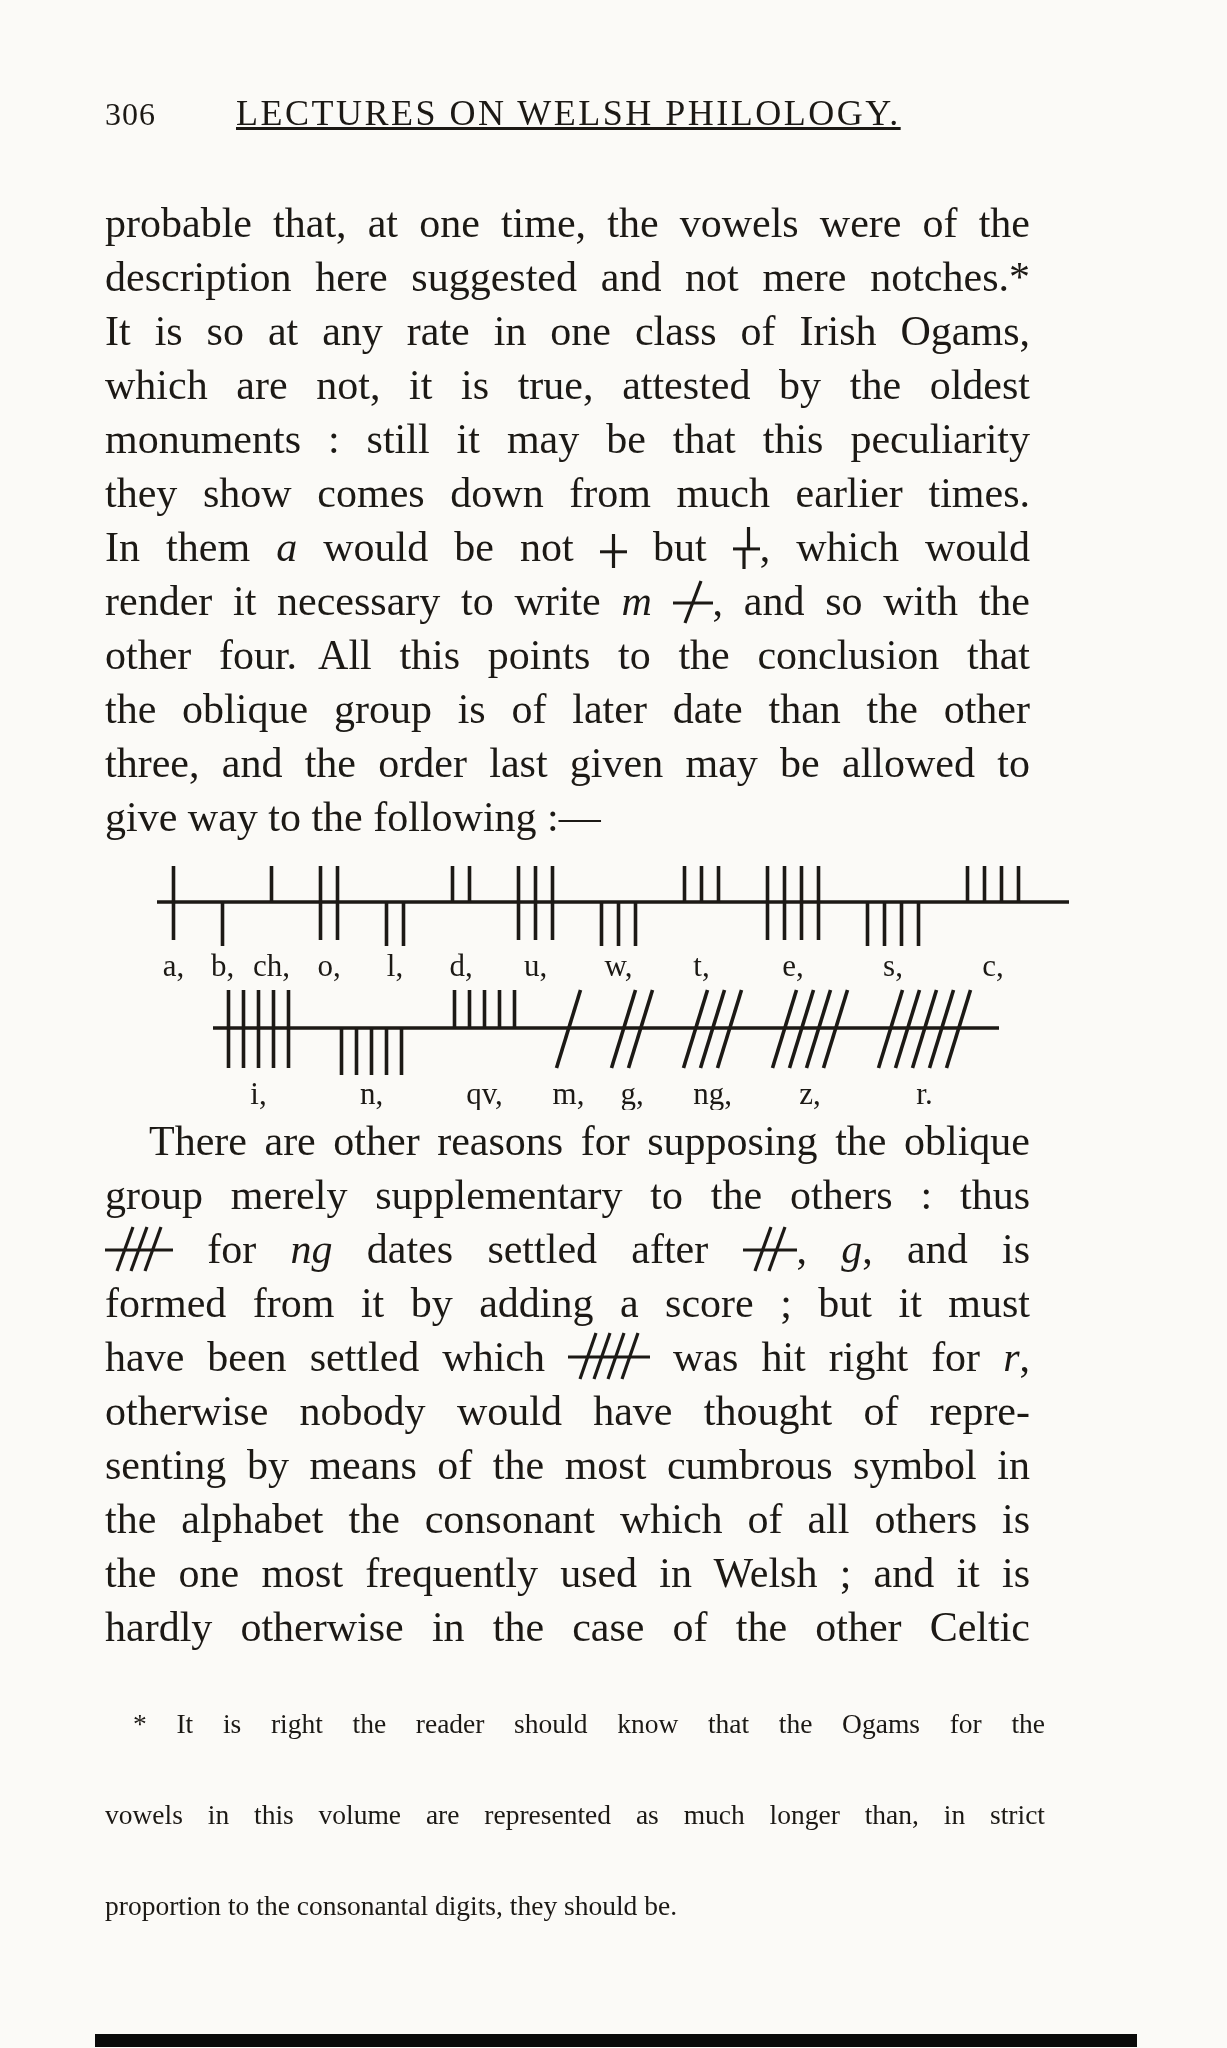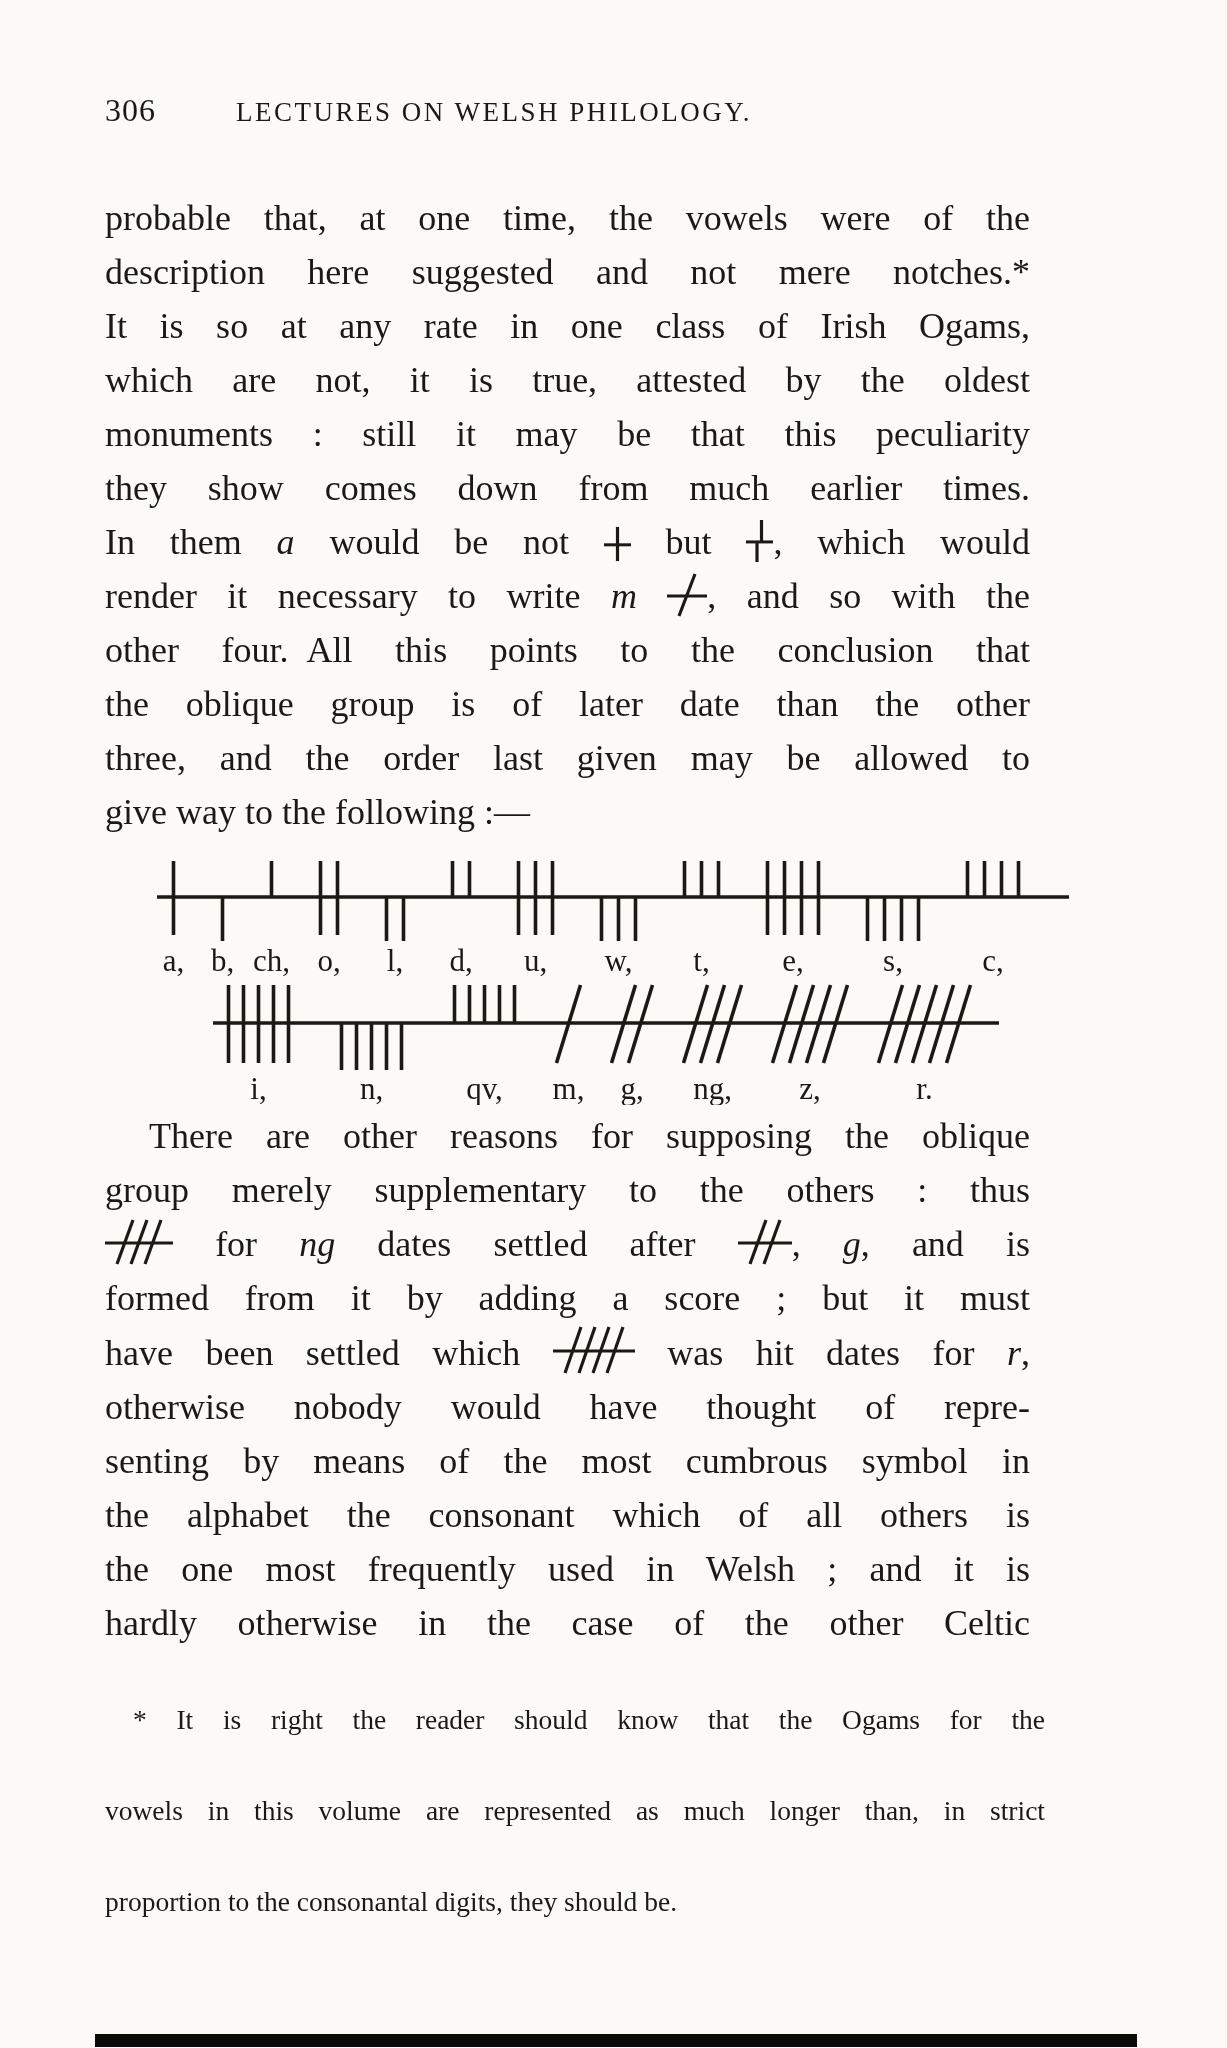--- a/index.html
+++ b/index.html
@@ -4,24 +4,24 @@
 <style>
   html,body{margin:0;padding:0;background:#e8e6e1;}
   .page{
     position:relative;width:1227px;height:2048px;margin:0 auto;
     background:#fbfaf7;color:#1c1915;overflow:hidden;
     font-family:"Liberation Serif","DejaVu Serif",serif;
   }
   .content{position:absolute;left:105px;top:92px;width:925px;}
   .hdr{display:flex;align-items:baseline;}
   .pgnum{font-size:32px;letter-spacing:1px;}
-  .htitle{font-size:27px;letter-spacing:2.5px;margin-left:80px;font-weight:500;}
+  .htitle{font-size:36px;letter-spacing:2.5px;margin-left:80px;font-weight:500;text-decoration:underline;}
   .body-block{margin-top:62px;}
   .bl{
-    width:925px;font-size:36px;line-height:54px;
+    width:925px;font-size:42px;line-height:54px;
     text-align:justify;text-align-last:justify;white-space:normal;
   }
   .bl.short{text-align-last:left;}
   .bl.indent{text-indent:44px;}
   .it{font-style:italic;}
   .sym svg{vertical-align:-10px;}
   .diagram{margin-top:10px;}
   .ogam-row{display:block;}
   .row1{margin-left:52px;}
   .row2{margin-left:108px;margin-top:-4px;}
@@ -169,21 +169,21 @@
               <line x1="28" y1="2" x2="12" y2="46" stroke="#1c1915" stroke-width="3.2"></line>
               <line x1="42" y1="2" x2="26" y2="46" stroke="#1c1915" stroke-width="3.2"></line>
             </svg></span><span>, </span><span class="it">g</span><span>, and is</span></div>
       <div class="bl">formed from it by adding a score ; but it must</div>
       <div class="bl"><span>have been settled which </span><span class="sym"><svg width="82" height="50">
               <line x1="0" y1="26" x2="82" y2="26" stroke="#1c1915" stroke-width="3"></line>
               <line x1="28" y1="2" x2="12" y2="48" stroke="#1c1915" stroke-width="3.2"></line>
               <line x1="42" y1="2" x2="26" y2="48" stroke="#1c1915" stroke-width="3.2"></line>
               <line x1="56" y1="2" x2="40" y2="48" stroke="#1c1915" stroke-width="3.2"></line>
               <line x1="70" y1="2" x2="54" y2="48" stroke="#1c1915" stroke-width="3.2"></line>
-            </svg></span><span> was hit dates for </span><span class="it">r</span><span>,</span></div>
+            </svg></span><span> was hit right for </span><span class="it">r</span><span>,</span></div>
       <div class="bl">otherwise nobody would have thought of repre-</div>
       <div class="bl">senting by means of the most cumbrous symbol in</div>
       <div class="bl">the alphabet the consonant which of all others is</div>
       <div class="bl">the one most frequently used in Welsh ; and it is</div>
       <div class="bl">hardly otherwise in the case of the other Celtic</div>
     </div>
 
     <div class="fn">
       <div class="fl first">* It is right the reader should know that the Ogams for the</div>
       <div class="fl">vowels in this volume are represented as much longer than, in strict</div>

